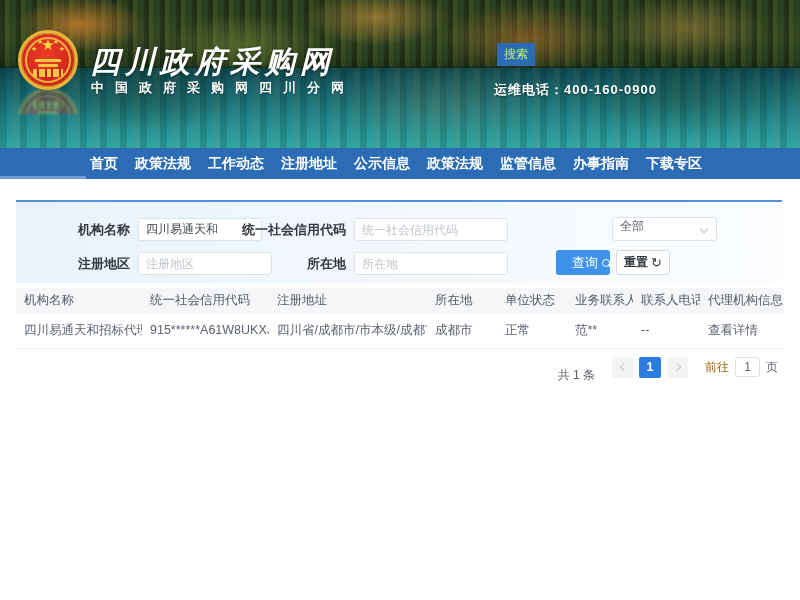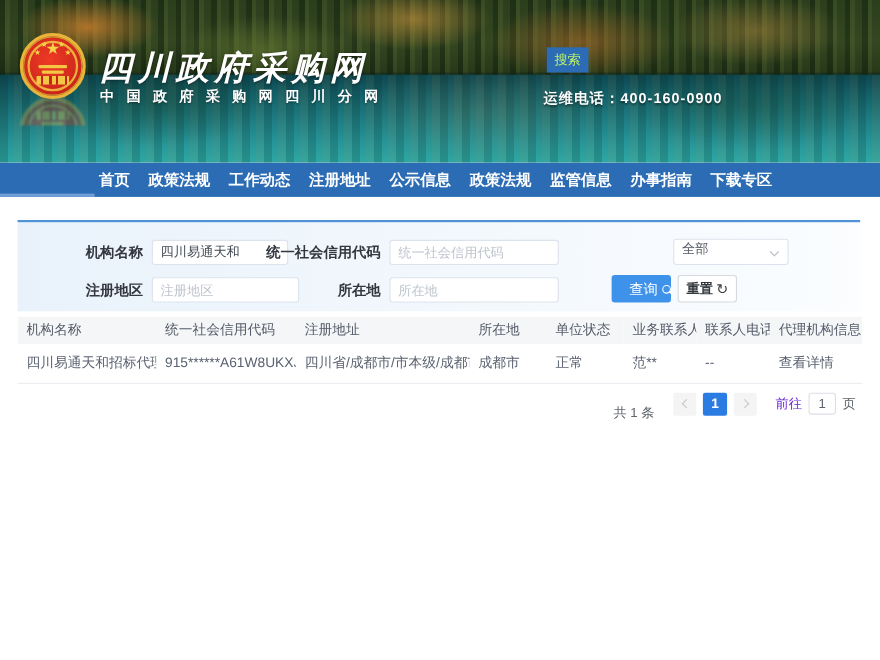--- a/index.html
+++ b/index.html
@@ -85,21 +85,21 @@
   .detail-link { cursor:pointer; color:#5a6170; }
 
   
   .pagination { position:absolute; top:356px; right:22px; height:22px; display:flex; align-items:center; }
   .pg-total { font-size:12px; color:#5f646b; margin-right:14px;margin-top:16px; }
   .pg-btn { width:21px; height:21px; background:#f4f4f5; border-radius:2px; display:flex; align-items:center; justify-content:center; cursor:pointer; margin:0 3px; }
   .pg-chev { width:6px; height:6px; border-top:1.6px solid #c3c7cd; border-left:1.6px solid #c3c7cd; }
   .pg-chev.left { transform:rotate(-45deg); margin-left:2px; }
   .pg-chev.right { transform:rotate(135deg); margin-right:2px; }
   .pg-page { width:22px; height:21px; background:#2b7ce2; border-radius:2px; color:#fff; font-size:12.5px; font-weight:bold; display:flex; align-items:center; justify-content:center; cursor:pointer; margin:0 3px; }
-  .pg-goto { font-size:12px; color:#6d28d9; margin:0 6px 0 14px; }
+  .pg-goto { font-size:12px; color:#a16207; margin:0 6px 0 14px; }
   .pg-input { width:25px; height:20px; border:1px solid #dcdfe6; border-radius:3px; text-align:center; font-size:12px; color:#5f646b; outline:none; }
   .pg-unit { font-size:12px; color:#5f646b; margin-left:6px; }
 </style>
 </head>
 <body>
 
 <div class="stage">
 
   <div class="hero">
     <div class="hero-trees"></div>

